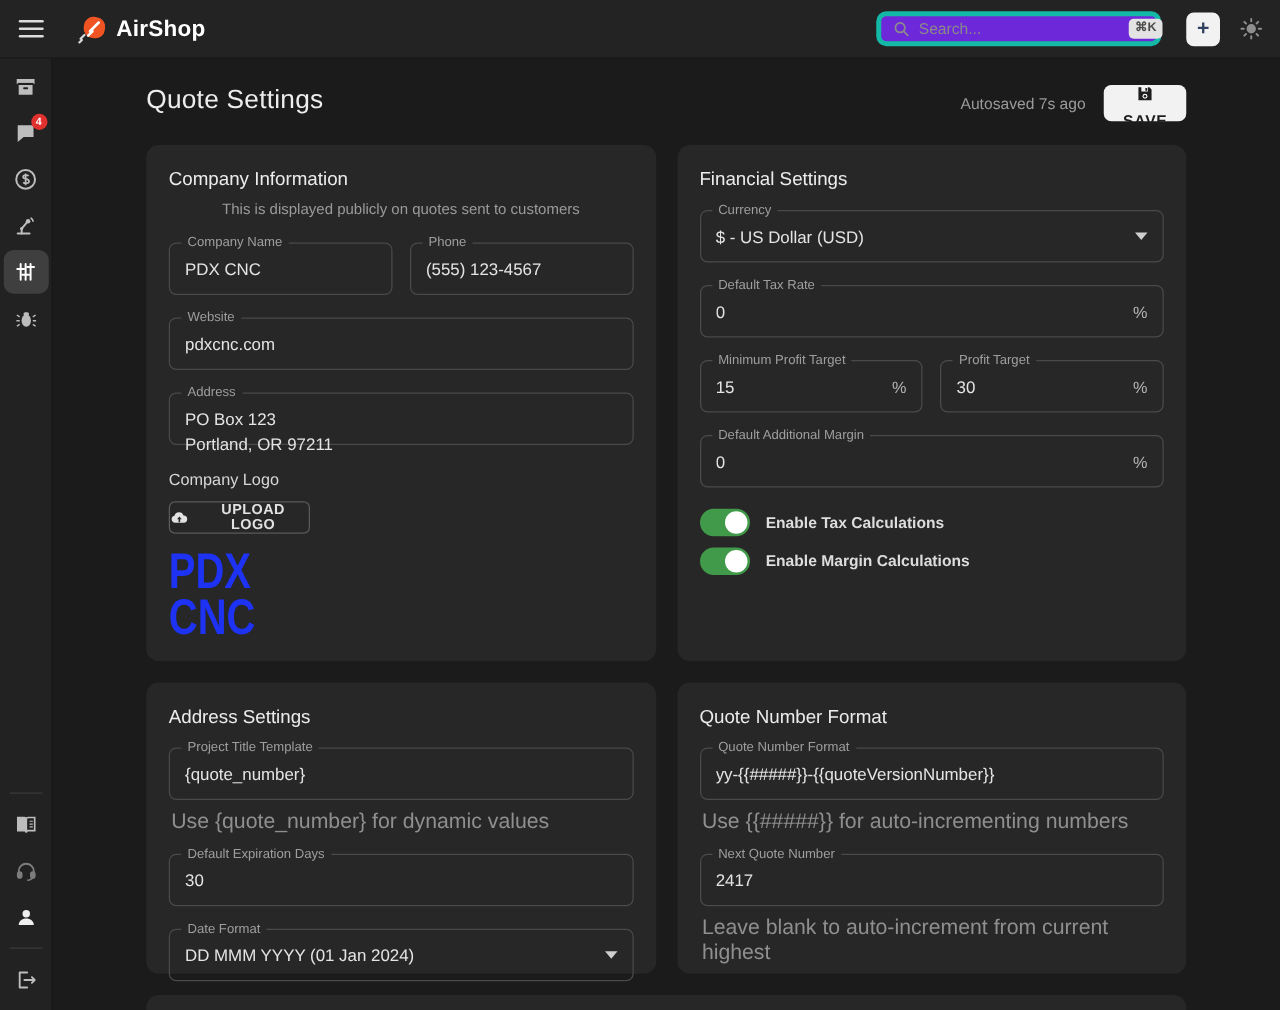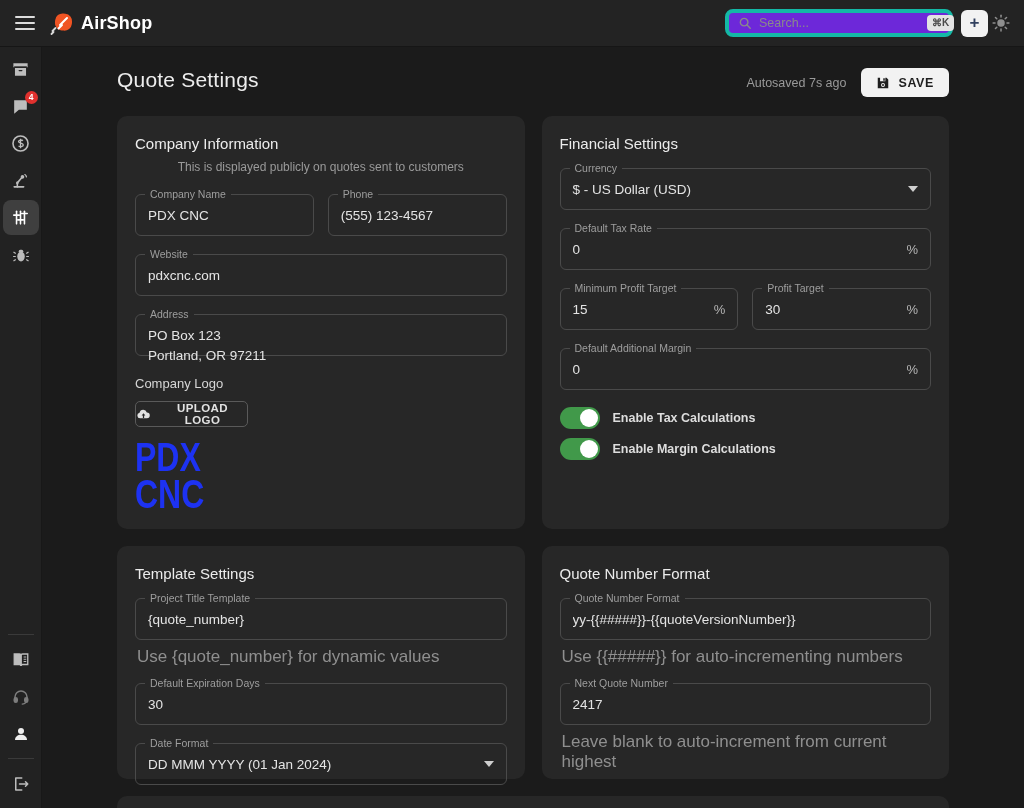--- a/index.html
+++ b/index.html
@@ -8,21 +8,21 @@
     background: #1b1b1b;
     font-family: "Liberation Sans", sans-serif;
     color: #e8e8e8;
     position: relative;
   }
 
   
   .topbar {
     position: absolute; top: 0; left: 0; right: 0; height: 47px;
     background: #232323; border-bottom: 1px solid #161616;
-    display: flex; align-items: center; padding: 16px 14px; 
+    display: flex; align-items: center; padding: 16px 14px; gap: 12px;
   }
   .hamburger { width: 22px; cursor: pointer; color: #dcdcdc; }
   .brand { display: flex; align-items: center; gap: 7px; margin-left: 14px; }
   .brand-name { font-size: 18px; font-weight: bold; color: #fff; letter-spacing: .2px; }
   .topbar-spacer { flex: 1; }
   .searchbox {
     width: 228px; height: 28px; background: #6d28d9;
     border: 4px solid #14b8a6; border-radius: 8px;
     display: flex; align-items: center; padding: 0 6px 0 9px; gap: 7px;
   }
@@ -75,20 +75,21 @@
     margin-top: 21px; display: flex; justify-content: space-between;
   }
   .page-title { font-size: 21px; font-weight: 500; color: #ededed; letter-spacing: .2px; }
   .header-right { display: flex; align-items: center; gap: 15px; }
   .autosave-text { font-size: 12.5px; color: #9a9a9a; }
   .save-btn {
     height: 29px; padding: 0 15px; border-radius: 6px; border: none;
     background: #f2f2f2; color: #1e1e1e; font-size: 12.5px; font-weight: bold;
     letter-spacing: .6px; display: flex; align-items: center; gap: 8px; cursor: pointer;
     font-family: "Liberation Sans", sans-serif;
+    flex-direction: column;
   }
 
   .cards-grid {
     margin-top: 19px; display: grid; grid-template-columns: 1fr 1fr;
     column-gap: 17px; row-gap: 17px;
   }
   .card {
     background: #272727; border-radius: 10px; padding: 19px 18px;
     display: flex; flex-direction: column;
   }
@@ -420,21 +421,21 @@
       </div>
       <div class="toggle-row" style="margin-top:9px;">
         <div class="toggle">
             <div class="knob"></div>
           </div>
         <span class="toggle-label">Enable Margin Calculations</span>
       </div>
     </div>
 
     <div class="card row2">
-      <div class="card-title">Template Settings</div>
+      <div class="card-title">Address Settings</div>
 
       <div class="field gap16">
         <label class="f-label">Project Title Template</label>
         <input class="f-input" value="{quote_number}" style="">
       </div>
       <div class="hint">Use {quote_number} for dynamic values</div>
 
       <div class="field gap16">
         <label class="f-label">Default Expiration Days</label>
         <input class="f-input" value="30" style="">

